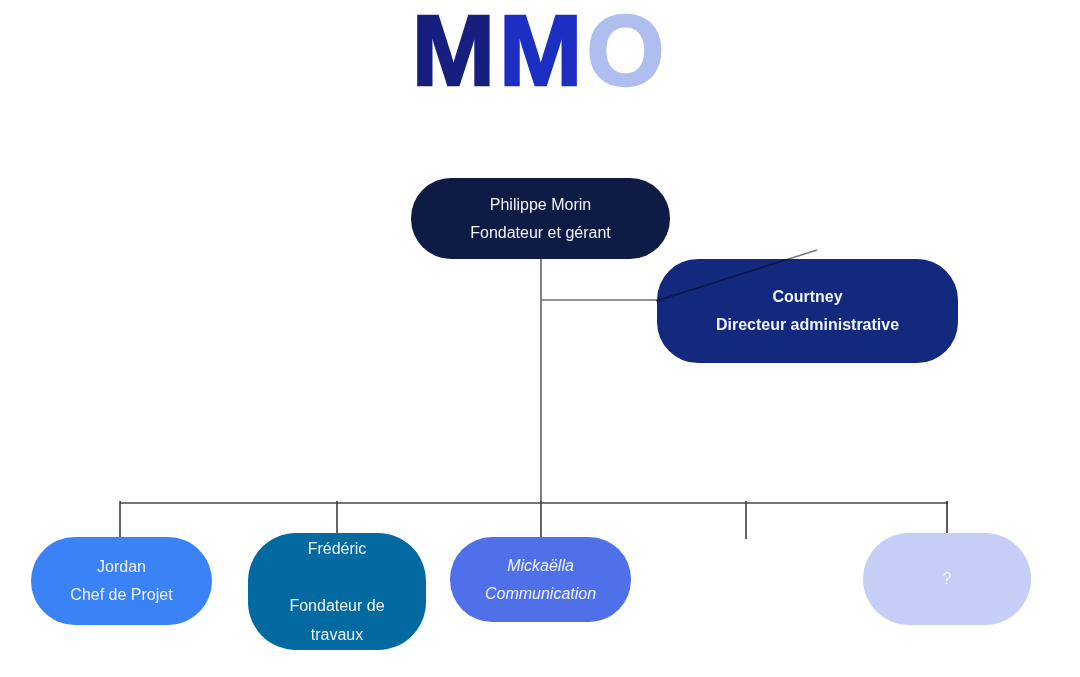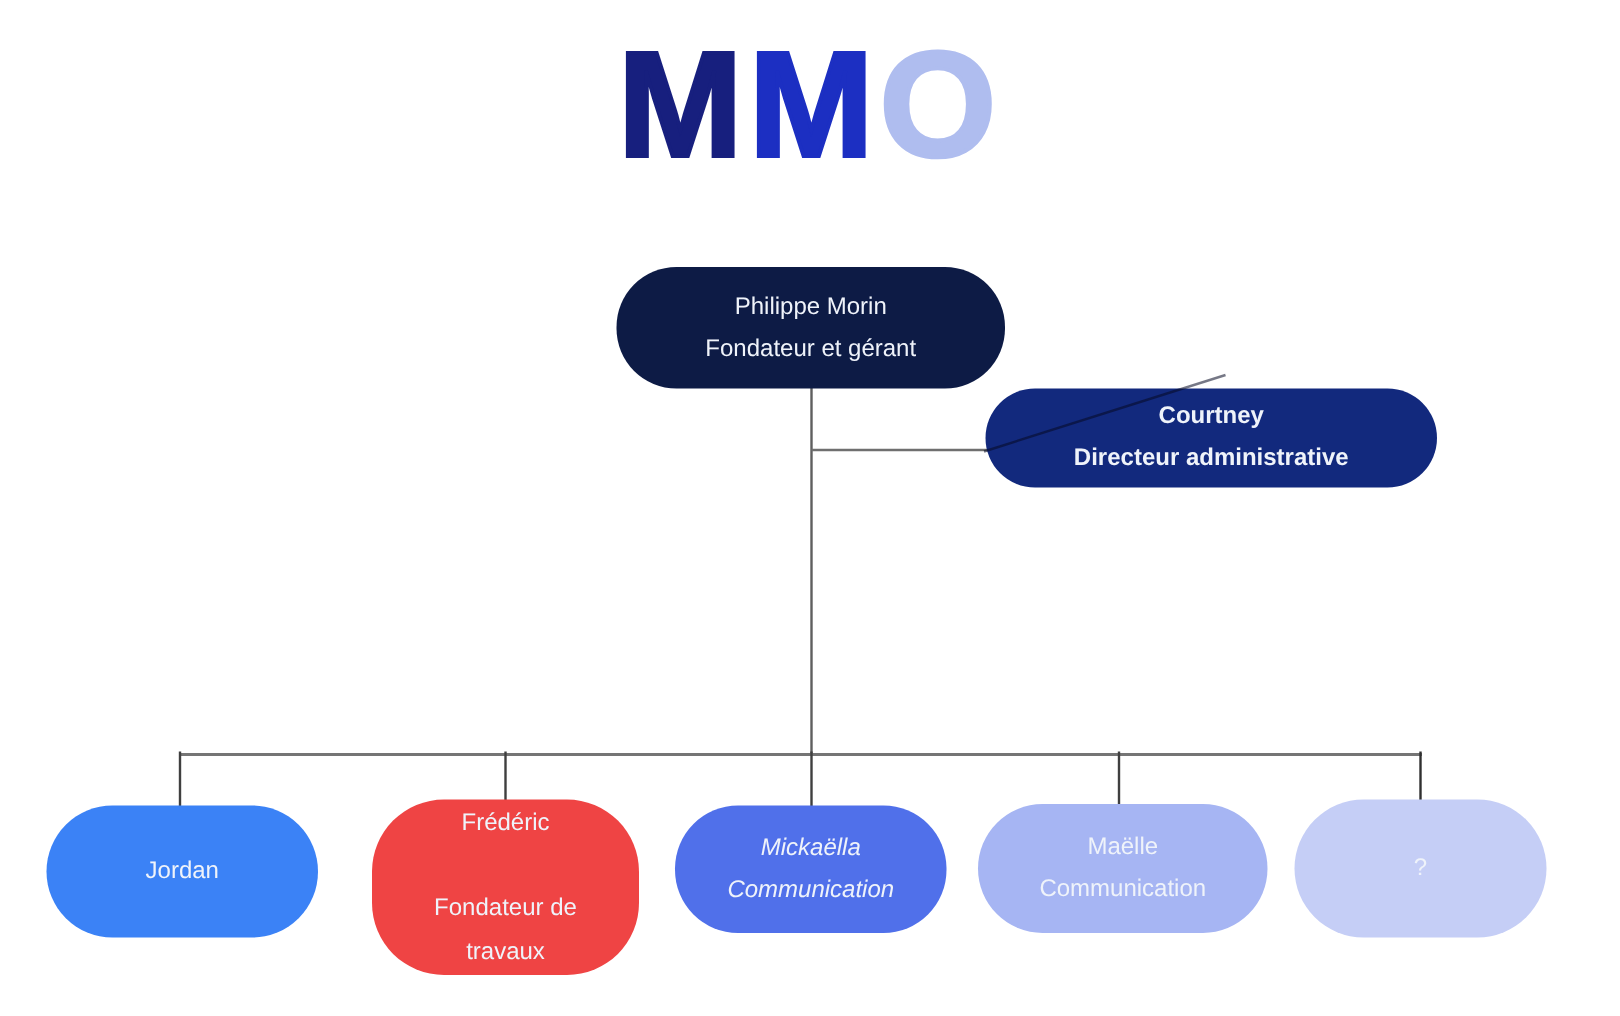--- a/index.html
+++ b/index.html
@@ -5,39 +5,39 @@
   html,body{margin:0;padding:0;background:#ffffff;}
   .stage{
     position:relative;
     width:1080px;height:677px;
     background:#ffffff;
     overflow:hidden;
     font-family:"Liberation Sans","DejaVu Sans",sans-serif;
   }
   
   .logo{
-    position:absolute;top:20px;left:50%;transform:translateX(-50%);
+    position:absolute;top:0;left:50%;transform:translateX(-50%);
     font-size:100px;font-weight:700;letter-spacing:4px;line-height:1;
     white-space:nowrap;user-select:none;
   }
   .logo span{-webkit-text-stroke:2.5px currentColor;}
   
   .lines{position:absolute;top:0;left:0;z-index:1;}
   .lines-over{position:absolute;top:0;left:0;z-index:3;pointer-events:none;}
   
   .node{
     position:absolute;z-index:2;
     display:flex;flex-direction:column;align-items:center;justify-content:center;
     text-align:center;color:#EFF3FA;
     font-size:16px;line-height:28px;
     box-sizing:border-box;padding:4px 14px;
   }
   .node .line2{white-space:pre-wrap;}
   .node-root     {left:411px;top:178px;width:259px;height:81px;border-radius:40px;}
-  .node-assistant{left:657px;top:259px;width:301px;height:66px;border-radius:41px;font-weight:700;}
+  .node-assistant{left:657px;top:259px;width:301px;height:104px;border-radius:41px;font-weight:700;}
   .node-jordan   {left:31px; top:537px;width:181px;height:88px;border-radius:44px;}
   .node-frederic {left:248px;top:533px;width:178px;height:117px;border-radius:48px;line-height:29px;}
   .node-mickaella{left:450px;top:537px;width:181px;height:85px;border-radius:42px;}
   .node-maelle   {left:652px;top:536px;width:193px;height:86px;border-radius:43px;}
   .node-unknown  {left:863px;top:533px;width:168px;height:92px;border-radius:46px;}
 </style>
 </head>
 <body>
 
 <div class="stage">
@@ -62,36 +62,33 @@
     <div class="line2">Fondateur et gérant</div>
   </div>
 
   <div class="node node-assistant" style="background: rgb(18, 41, 125);">
     <div class="line1">Courtney</div>
     <div class="line2">Directeur administrative</div>
   </div>
 
   <div class="node node-jordan" style="background: #3b82f6;">
     <div class="line1">Jordan</div>
+    <div class="line2">Chef de Projet</div>
   </div>
 
-  <div class="node node-frederic" style="background: #ef4444; gap: 28px;">
+  <div class="node node-frederic" style="background: #0369a1; gap: 28px;">
     <div class="line1">Frédéric</div>
     <div class="line2">Fondateur de travaux</div>
   </div>
 
   <div class="node node-mickaella" style="background: rgb(80, 112, 234); font-style: italic;">
     <div class="line1">Mickaëlla</div>
     <div class="line2">Communication</div>
   </div>
 
-  <div class="node node-maelle" style="background: rgb(166, 181, 243);">
-    <div class="line1">Maëlle</div>
-    <div class="line2">Communication</div>
-  </div>
 
   <div class="node node-unknown" style="background: rgb(197, 206, 246);">
     <div class="line1">?</div>
     <div class="line2"></div>
   </div>
 
   <svg class="lines-over" width="1080" height="677">
     <line x1="656" y1="301" x2="817" y2="250" stroke="rgba(5,10,35,0.55)" stroke-width="1.6"></line>
   </svg>
 

